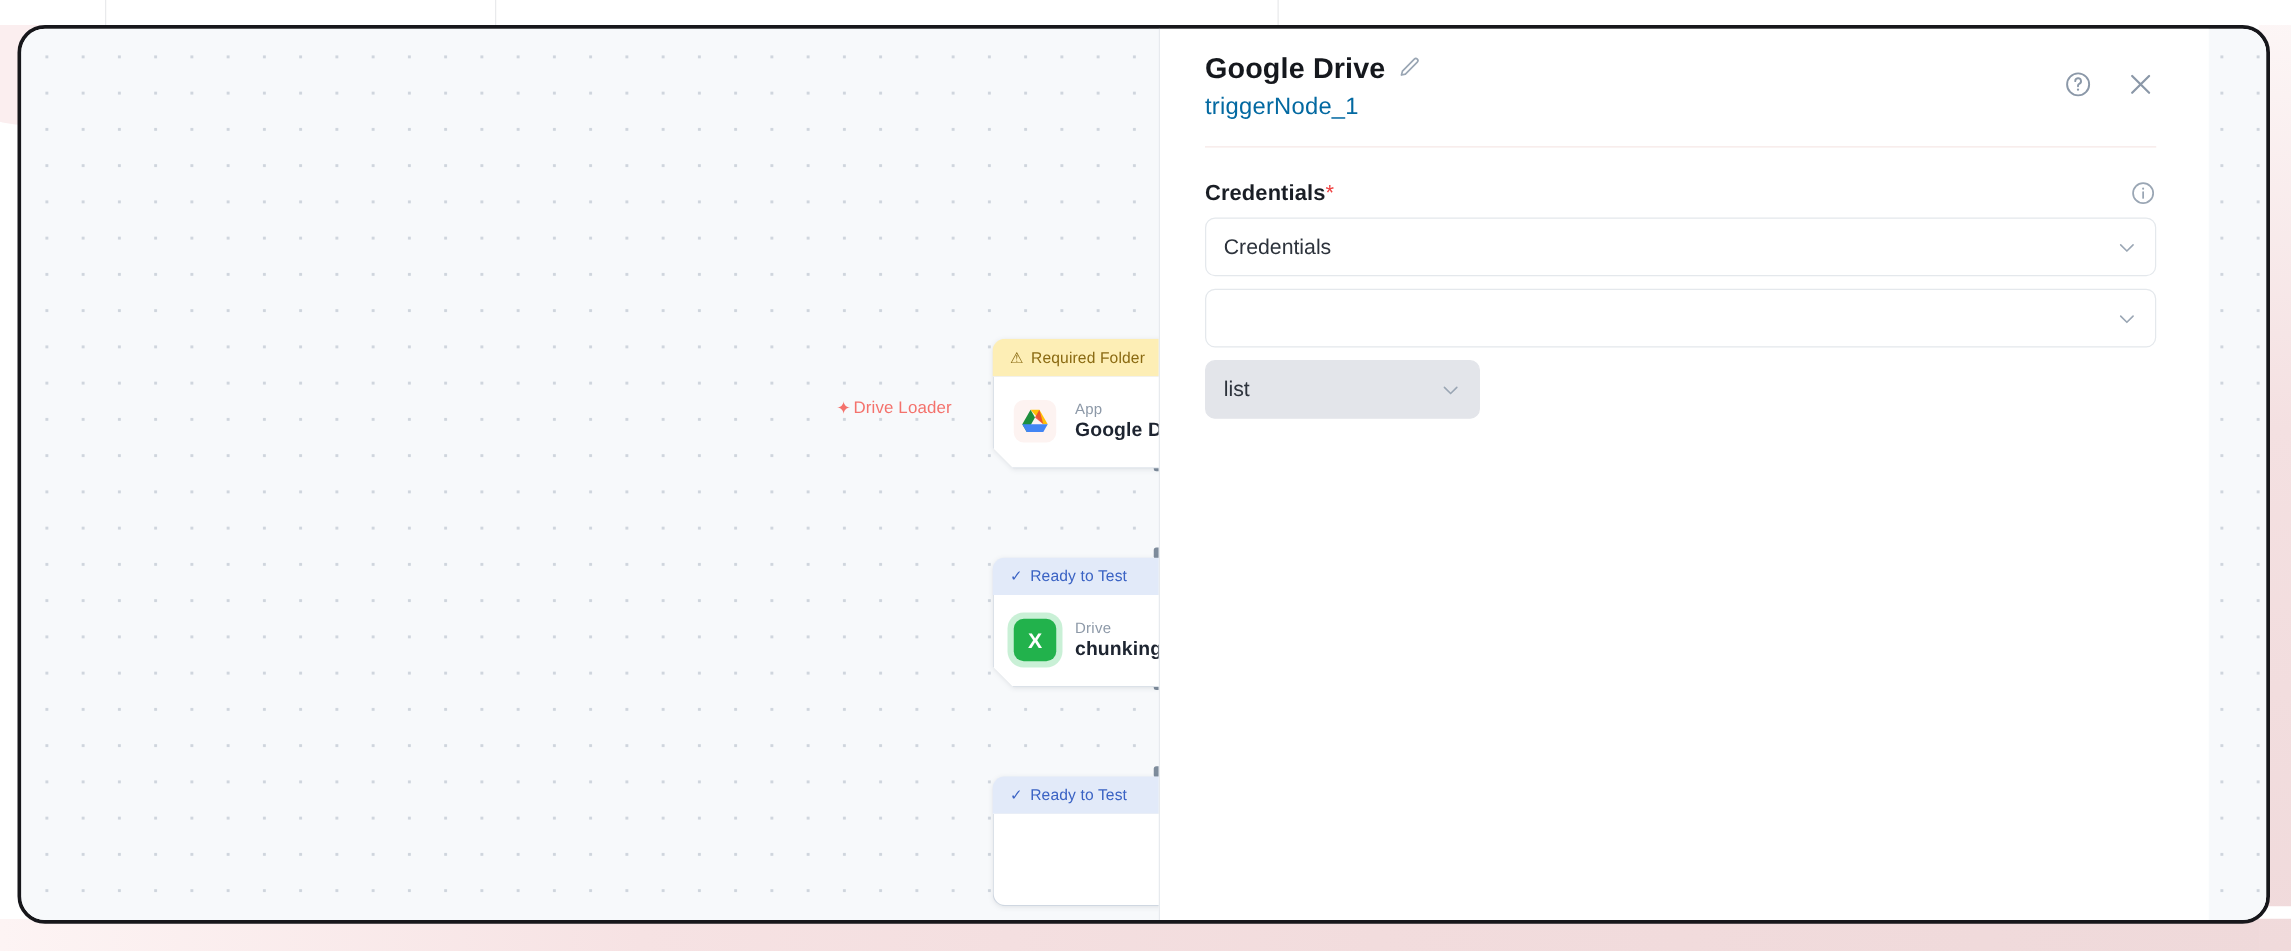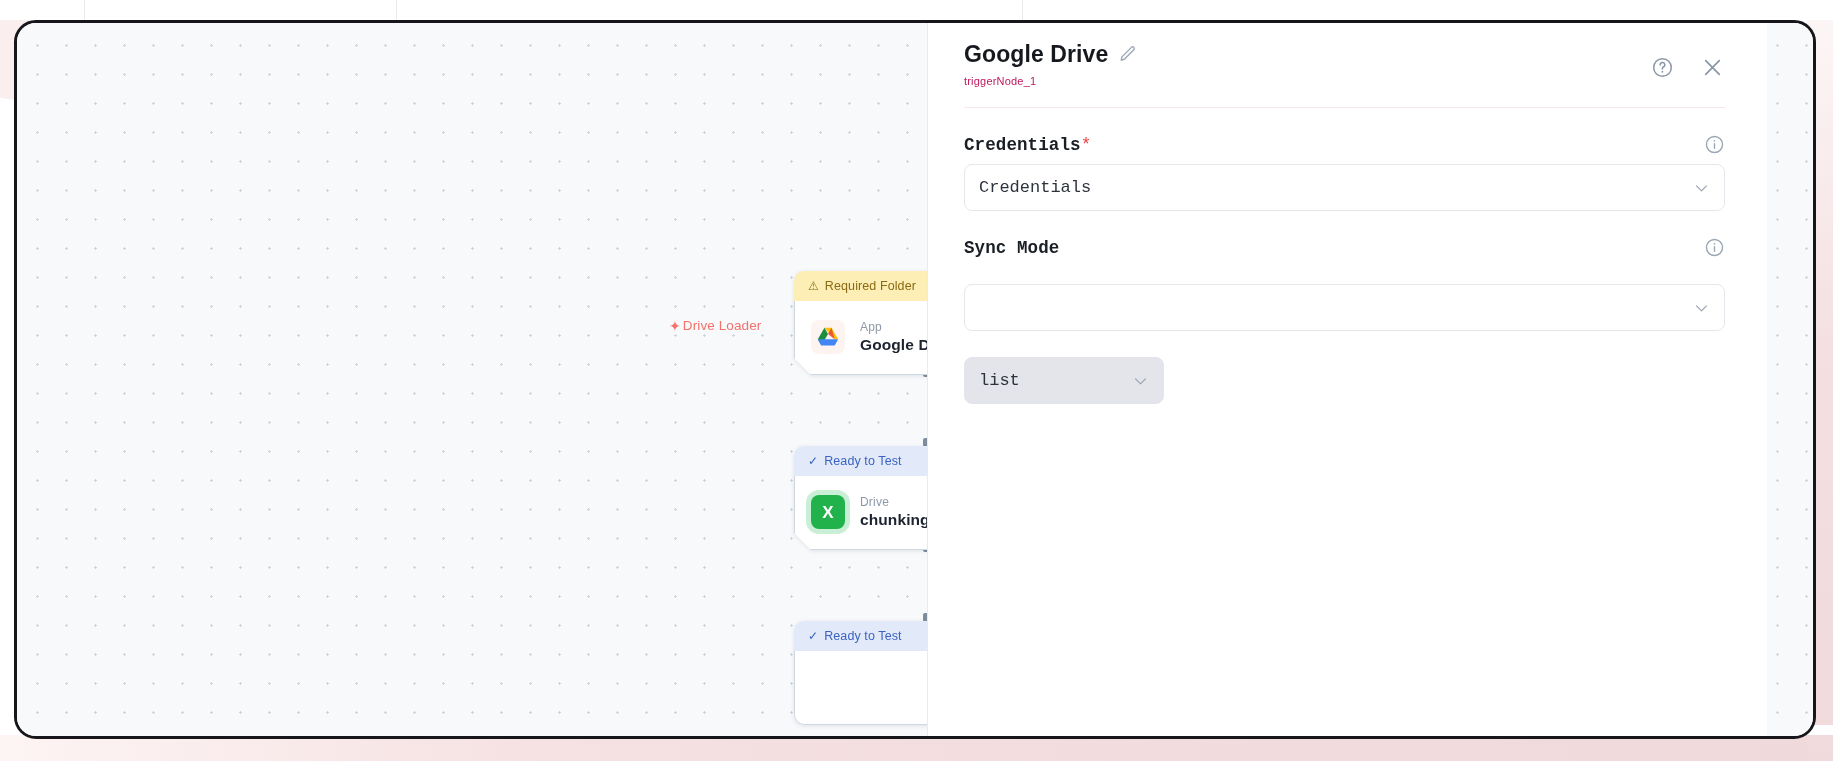--- a/index.html
+++ b/index.html
@@ -192,22 +192,22 @@
   }
   .panel-title {
     font-size: 23px;
     font-weight: bold;
     color: #15181d;
     letter-spacing: .1px;
   }
   .pencil-icon { color: #9aa6b4; display: flex; align-items: center; }
   .panel-sub {
     margin-top: 7px;
-    font-size: 11px;
-    color: #be185d;
+    font-size: 19px;
+    color: #0369a1;
     letter-spacing: .2px;
   }
   .panel-actions {
     position: absolute;
     top: 14px;
     right: 0;
     display: flex;
     align-items: center;
     gap: 26px;
   }
@@ -222,21 +222,21 @@
     padding: 0;
   }
   .panel-rule {
     margin-top: 20px;
     height: 1px;
     background: #f6e8e6;
   }
 
   
   .form { margin-top: 26px; }
-  .field { margin-bottom: 26px; font-family: Liberation Mono, monospace; }
+  .field { margin-bottom: 10px; }
   .field-label-row {
     display: flex;
     align-items: center;
     justify-content: space-between;
     margin-bottom: 9px;
   }
   .field-label {
     font-size: 17.5px;
     font-weight: bold;
     color: #1a1e25;
@@ -254,21 +254,21 @@
     display: flex;
     align-items: center;
     padding: 0 40px 0 14px;
     font-size: 17px;
     color: #2d333c;
     cursor: pointer;
   }
   .select.filled {
     background: #e3e5ea;
     border-color: #e3e5ea;
-    width: 200px;
+    width: 220px;
     padding: 0 34px 0 14px;
   }
   .chev {
     position: absolute;
     right: 14px;
     top: 50%;
     transform: translateY(-50%);
     color: #9aa6b4;
     display: flex;
   }
@@ -400,30 +400,20 @@
           <span>Credentials</span>
           <span class="chev">
             <svg width="17" height="17" viewBox="0 0 24 24" fill="none" stroke="currentColor" stroke-width="1.8" stroke-linecap="round" stroke-linejoin="round">
                 <path d="M5 9l7 7 7-7"></path>
               </svg>
           </span>
         </div>
       </div>
 
       <div class="field">
-        <div class="field-label-row">
-          <span class="field-label"><span>Sync Mode</span><span class="req-star"></span></span>
-          <span class="info-icon">
-            <svg width="21" height="21" viewBox="0 0 24 24" fill="none" stroke="currentColor" stroke-width="1.6">
-              <circle cx="12" cy="12" r="9.2"></circle>
-              <path d="M12 11v5.4" stroke-linecap="round"></path>
-              <circle cx="12" cy="7.9" r=".95" fill="currentColor" stroke="none"></circle>
-            </svg>
-          </span>
-        </div>
       </div>
 
       <div class="field">
         <div class="select">
           <span></span>
           <span class="chev">
             <svg width="17" height="17" viewBox="0 0 24 24" fill="none" stroke="currentColor" stroke-width="1.8" stroke-linecap="round" stroke-linejoin="round">
                 <path d="M5 9l7 7 7-7"></path>
               </svg>
           </span>

